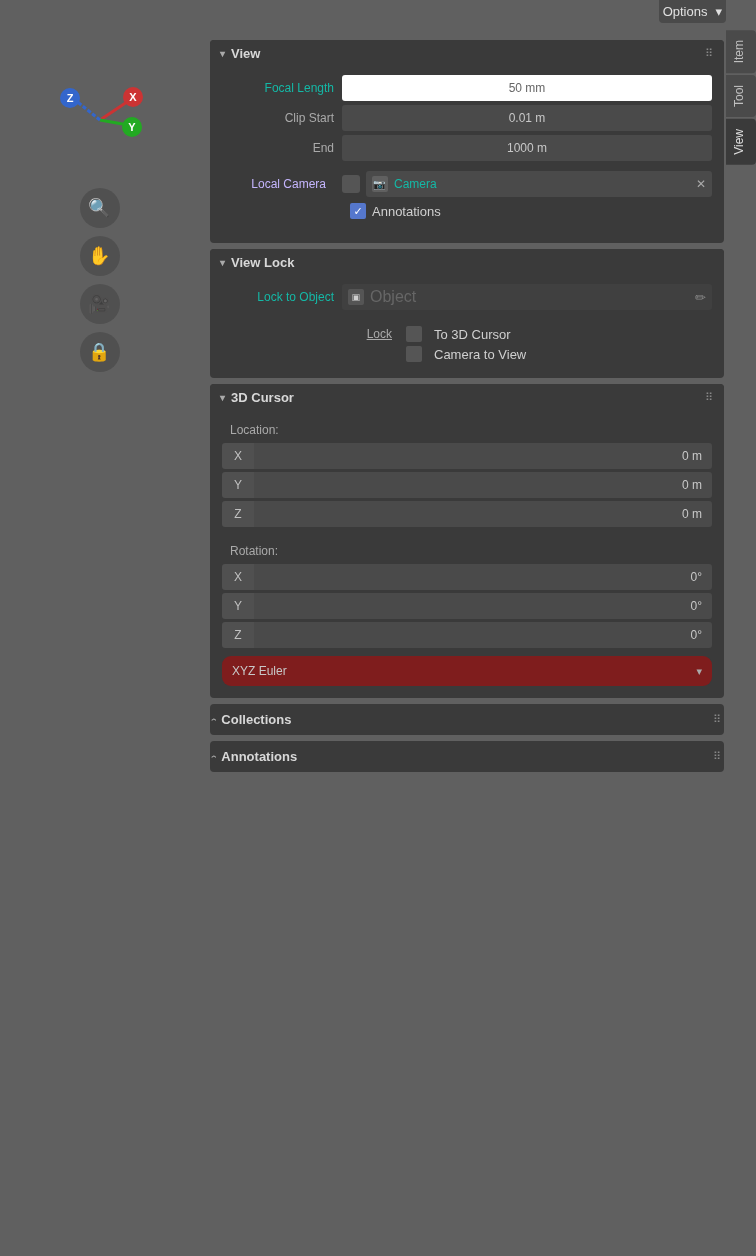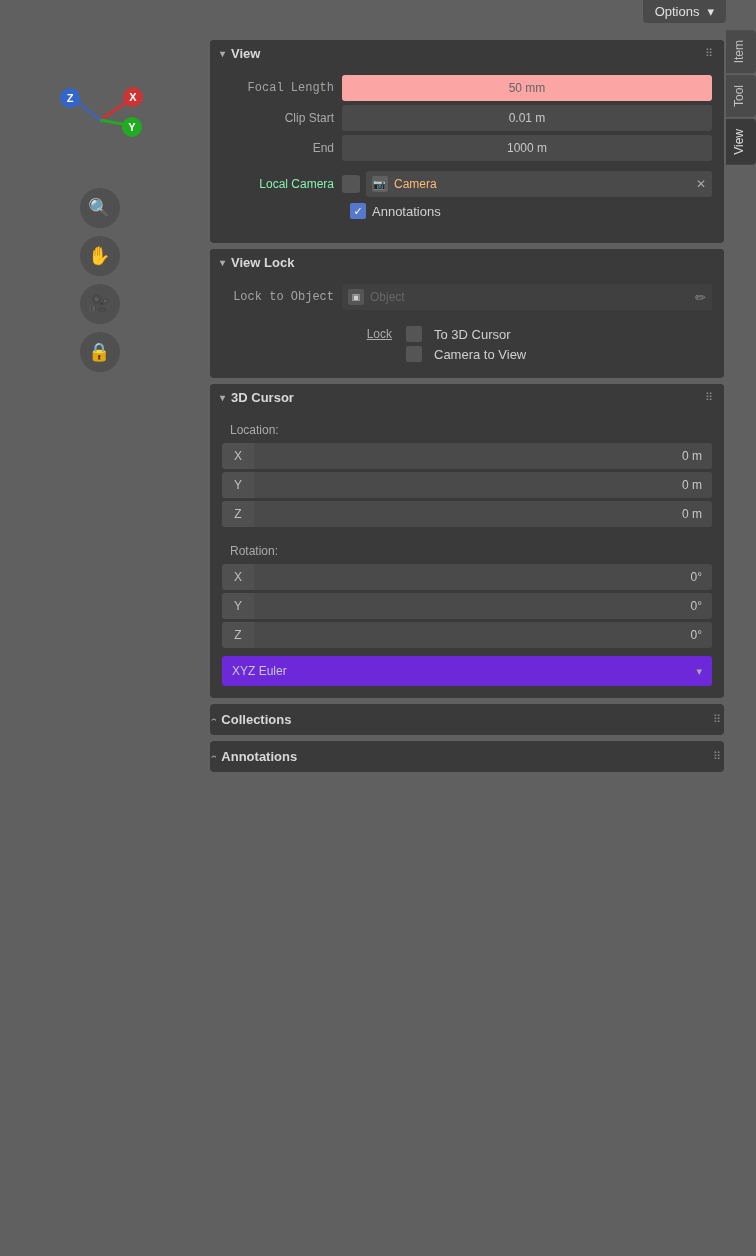--- a/index.html
+++ b/index.html
@@ -13,21 +13,21 @@
       overflow: hidden;
       position: relative;
     }
 
     
     .options-bar {
       position: absolute;
       top: 0;
       right: 30px;
       background: #4a4a4a;
-      padding: 4px 12px;
+      padding: 4px 4px;
       border-radius: 0 0 4px 4px;
       display: flex;
       align-items: flex-start;
       gap: 8px;
       color: #e0e0e0;
       font-size: 13px;
       z-index: 10;
     }
 
     
@@ -156,50 +156,49 @@
       margin-bottom: 4px;
     }
     .field-label {
       text-align: right;
       color: #aaa;
       padding-right: 8px;
       min-width: 120px;
       font-size: 12px;
     }
     .field-label.disabled {
-      color: #a3a3a3;
-      font-family: Liberation Mono, monospace;
+      color: #14b8a6;
     }
     .field-input {
       flex: 1;
       background: #4a4a4a;
       border: none;
       border-radius: 3px;
       color: #c8c8c8;
       padding: 3px 8px;
       font-size: 12px;
       text-align: center;
       outline: none;
       height: 26px;
     }
     .field-input.disabled {
-      background: #fca5a5;
+      background: #ffffff;
       color: #666;
     }
 
     
     .local-camera-row {
       display: flex;
       align-items: center;
       margin-bottom: 6px;
     }
     .camera-label {
       text-align: right;
-      color: #86efac;
-      padding-right: 8px;
+      color: #c4b5fd;
+      padding-right: 16px;
       min-width: 120px;
       font-size: 12px;
     }
     .camera-toggle {
       width: 18px;
       height: 18px;
       background: #555;
       border-radius: 3px;
       margin-right: 6px;
       display: flex;
@@ -223,21 +222,21 @@
       background: #606060;
       border-radius: 2px;
       display: flex;
       align-items: center;
       justify-content: center;
       font-size: 10px;
     }
     .camera-name {
       flex: 1;
       font-size: 12px;
-      color: #fdba74;
+      color: #14b8a6;
     }
     .camera-x {
       color: #aaa;
       font-size: 12px;
       cursor: pointer;
     }
 
     
     .passepartout-row {
       display: flex;
@@ -308,21 +307,21 @@
       height: 16px;
       background: #555;
       border-radius: 2px;
       display: flex;
       align-items: center;
       justify-content: center;
       font-size: 9px;
     }
     .object-name {
       flex: 1;
-      font-size: 12px;
+      font-size: 16px;
       color: #666;
     }
     .eyedropper {
       color: #888;
       font-size: 13px;
     }
     .lock-check-row {
       display: flex;
       align-items: center;
       gap: 6px;
@@ -369,22 +368,22 @@
       font-size: 12px;
       color: #c8c8c8;
     }
 
     
     .dropdown-row {
       margin-top: 8px;
     }
     .dropdown {
       width: 100%;
-      background: #6d28d9;
-      border-radius: 3px;
+      background: #7f1d1d;
+      border-radius: 9px;
       display: flex;
       align-items: center;
       justify-content: space-between;
       padding: 5px 10px;
       height: 30px;
       cursor: pointer;
     }
     .dropdown-text {
       font-size: 12px;
       color: #c8c8c8;

